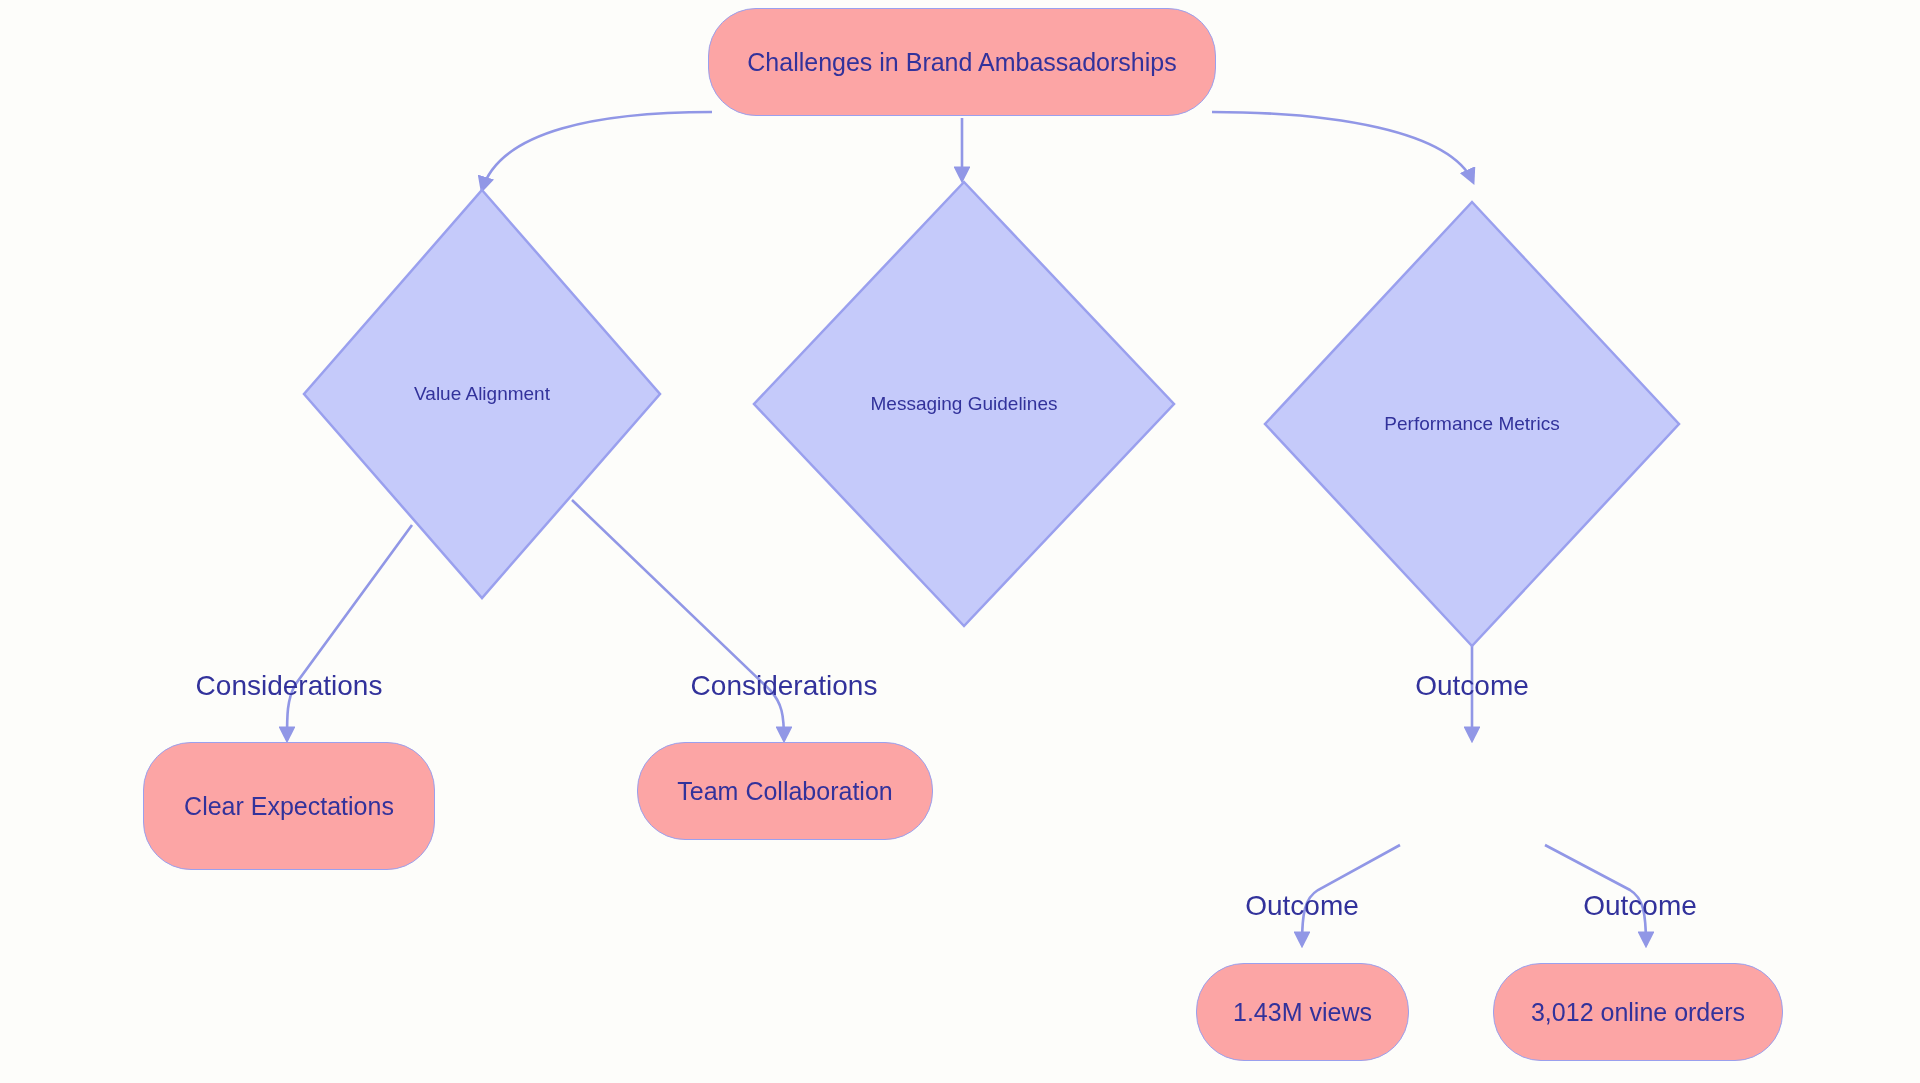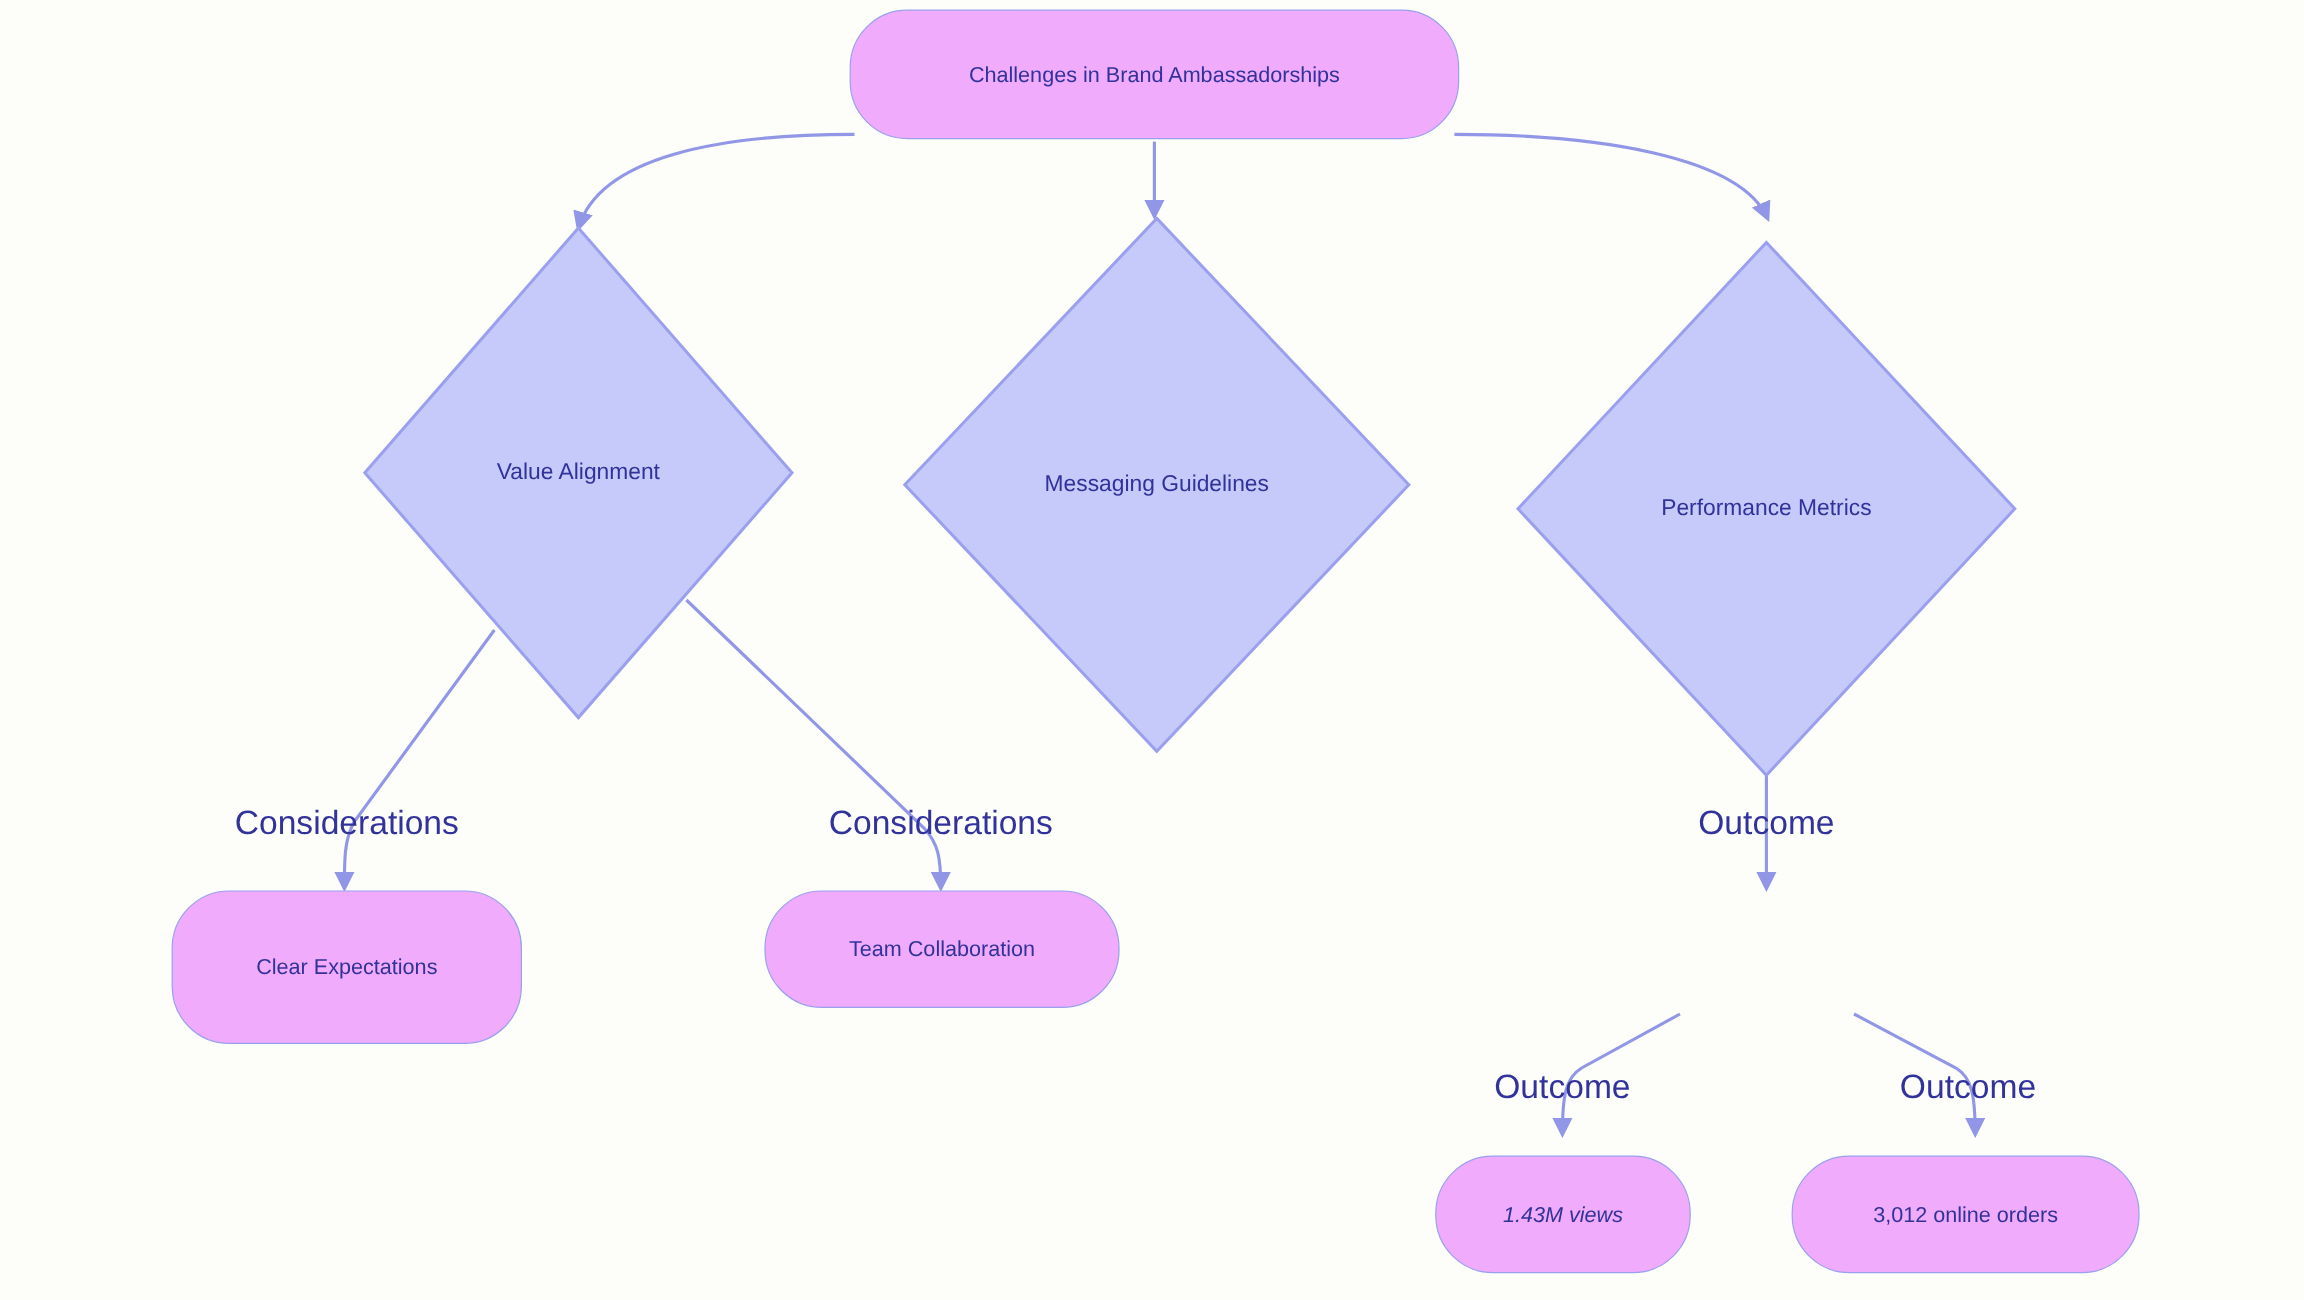--- a/index.html
+++ b/index.html
@@ -31,24 +31,24 @@
     box-sizing: border-box;
     display: flex;
     align-items: center;
     justify-content: center;
     color: #32329b;
     text-align: center;
     line-height: 1.15;
     white-space: nowrap;
   }
   .node-round {
-    background: #f0abfc;
+    background: #fca5a5;
     border: 1.4px solid #9aa0ee;
     border-radius: 48px;
-    font-size: 18px;
+    font-size: 25px;
   }
   .node-diamond-wrap {
     position: absolute;
   }
   .diamond-shape {
     position: absolute;
     top: 0; left: 0;
     width: 100%;
     height: 100%;
   }
@@ -139,21 +139,21 @@
 
   <div class="node node-round" style="left:143px; top:742px; width:292px; height:128px;">
     <span>Clear Expectations</span>
   </div>
 
   <div class="node node-round" style="left:637px; top:742px; width:296px; height:98px;">
     <span>Team Collaboration</span>
   </div>
 
 
-  <div class="node node-round" style="left:1196px; top:963px; width:213px; height:98px;font-style:italic;">
+  <div class="node node-round" style="left:1196px; top:963px; width:213px; height:98px;">
     <span>1.43M views</span>
   </div>
 
   <div class="node node-round" style="left:1493px; top:963px; width:290px; height:98px;">
     <span>3,012 online orders</span>
   </div>
 
 </div>
 
 </body></html>

